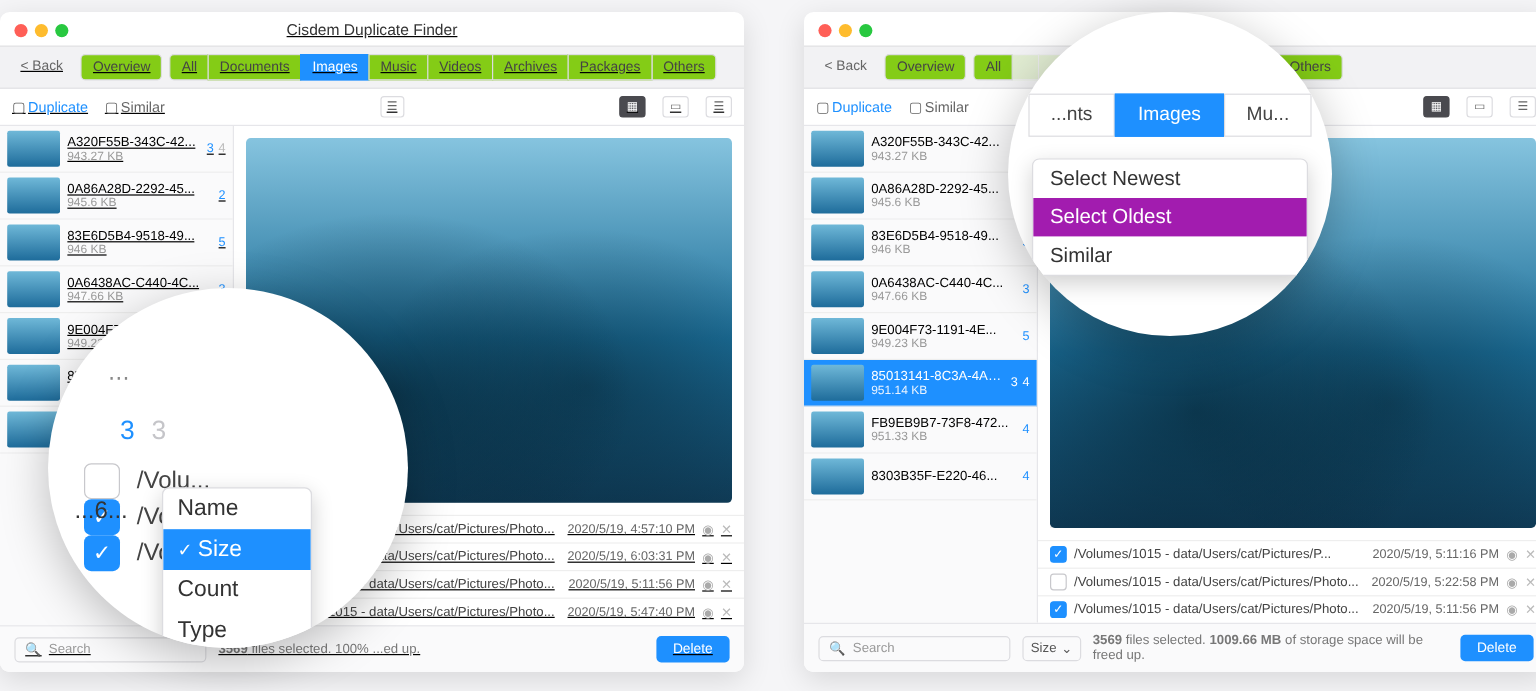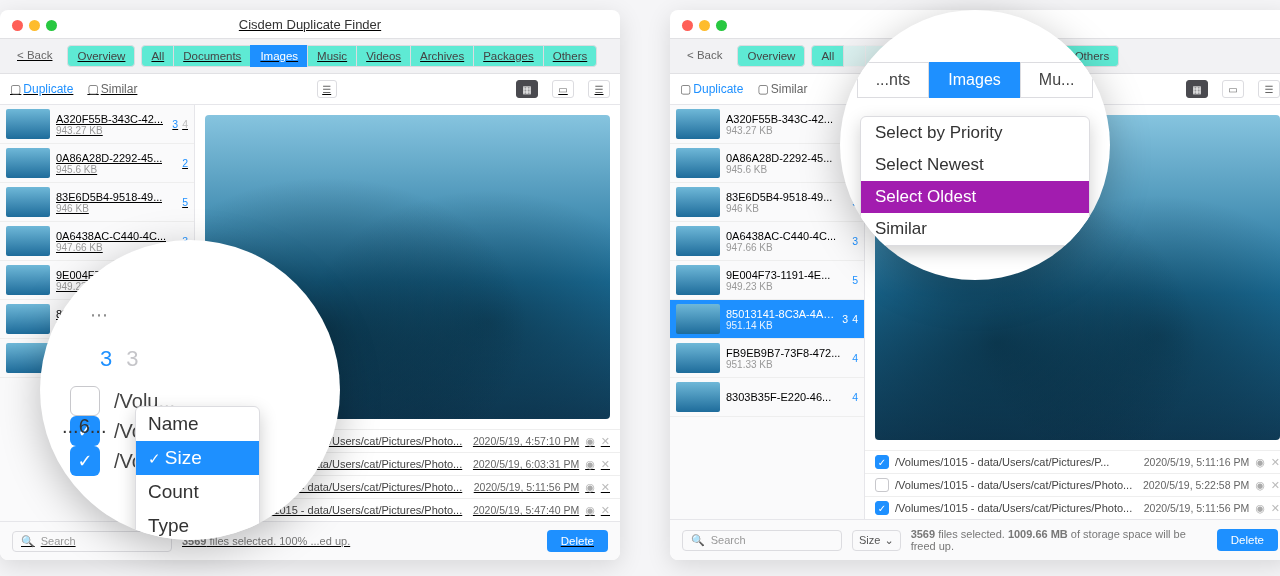--- a/index.html
+++ b/index.html
@@ -26,21 +26,21 @@
   .traffic { display:flex; gap:6px; padding:10px 12px 0 12px; }
   .traffic span { width:11px;height:11px;border-radius:50%; display:inline-block;}
   .tr-r{background:#ff5f57}.tr-y{background:#febc2e}.tr-g{background:#28c840}
 
   .title { text-align:center; font-size:13px; color:#333; margin-top:-14px; padding-bottom:6px;}
   .toolbar {
     display:flex; gap:6px; padding:6px 8px; align-items:flex-start;
     background:#f2f2f4; border-top:1px solid #e1e1e4; border-bottom:1px solid #e1e1e4;
   }
   .btn {
-    font-size:11.5px; color:#444; background:#5eead4; border:1px solid #dcdce0;
+    font-size:11.5px; color:#444; background:#84cc16; border:1px solid #dcdce0;
     border-radius:4px; padding:4px 9px; cursor:pointer; white-space:nowrap;
   }
   .btn.back{border:none;background:transparent;color:#666}
   .btn.active{background:#1e90ff;color:#fff;border-color:#1e90ff}
   .btn-group{display:flex}
   .btn-group .btn{border-radius:0;margin-left:-1px}
   .btn-group .btn:first-child{border-radius:4px 0 0 4px;margin-left:0}
   .btn-group .btn:last-child{border-radius:0 4px 4px 0}
 
   .subbar{display:flex;align-items:center;padding:6px 10px;gap:14px;border-bottom:1px solid #e6e6ea;font-size:12px;color:#666}
@@ -431,19 +431,18 @@
 </div>
 
 <div class="lens lens2">
   <div class="lensinner">
     <div class="tabs2">
       <span class="t">...nts</span>
       <span class="t mid">Images</span>
       <span class="t">Mu...</span>
     </div>
     <div class="selectmenu">
-      <div>Select by Priority</div>
       <div>Select Newest</div>
       <div class="on">Select Oldest</div>
       <div>Similar</div>
     </div>
   </div>
 </div>
 
 </body></html>

